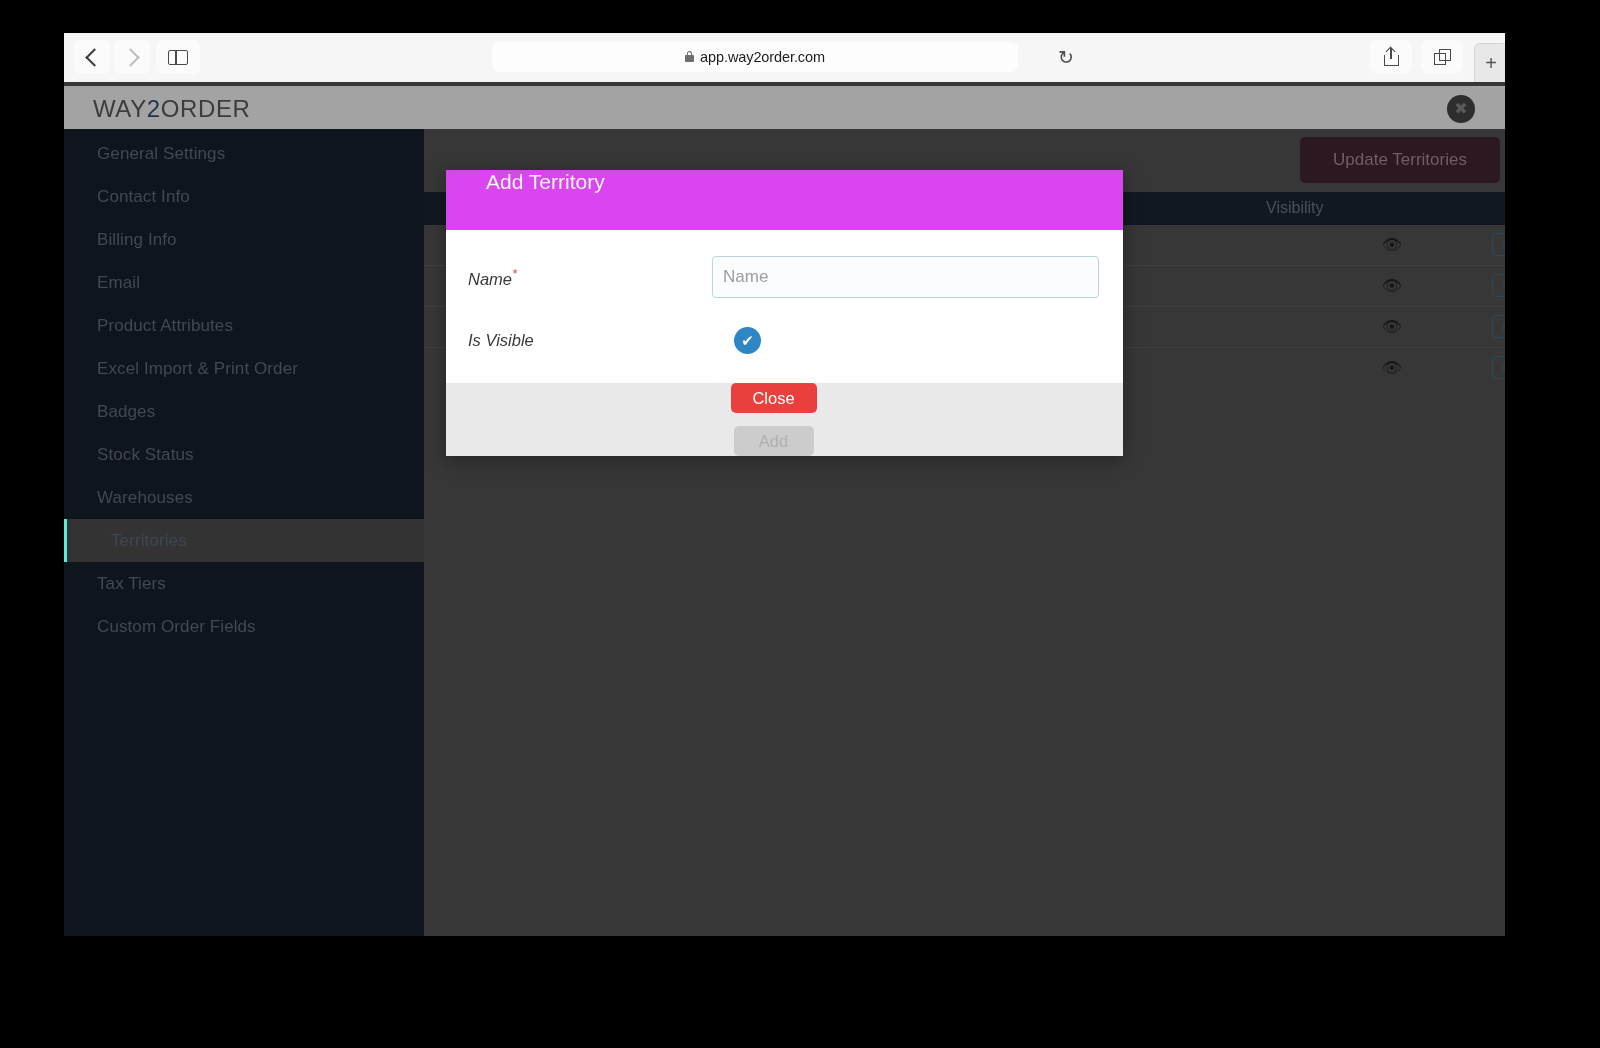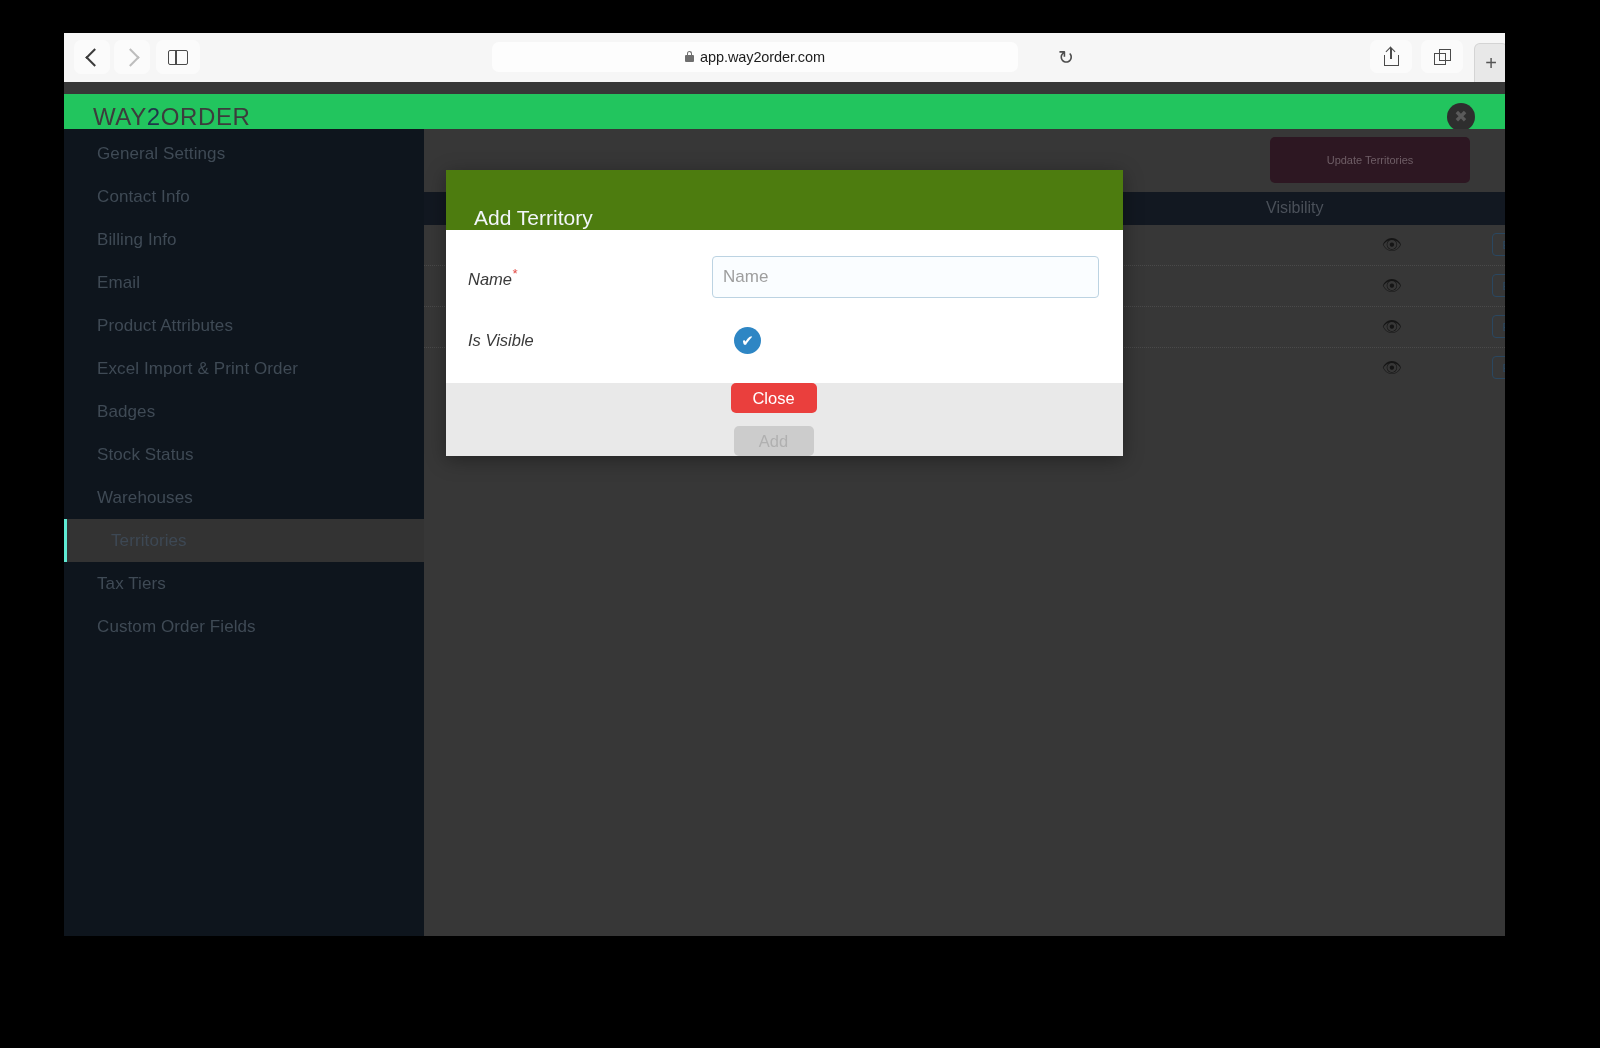--- a/index.html
+++ b/index.html
@@ -203,23 +203,23 @@
     left: 0; top: 49px;
     width: 1441px;
     height: 854px;
     background: #373737;
     overflow: hidden;
   }
 
   
   #appbar {
     position: absolute;
-    left: 0; top: 12px;
+    left: 0; top: 4px;
     width: 1441px; height: 47px;
-    background: #22c55e;
+    background: #a3a3a3;
   }
   #brand {
     position: absolute;
     left: 29px; top: 9px;
     font-size: 24px;
     letter-spacing: 0.6px;
     color: #3c3c3c;
     font-weight: 400;
   }
   #brand .two { color: #1e364a; }
@@ -267,26 +267,26 @@
   #content {
     position: absolute;
     left: 360px; top: 47px;
     width: 1081px;
     height: 807px;
     background: #373737;
   }
 
   #update-btn {
     position: absolute;
-    right: 35px; top: 8px;
+    right: 5px; top: 8px;
     width: 200px; height: 46px;
     background: #2d1722;
     border-radius: 5px;
     color: #6f5e66;
-    font-size: 11px;
+    font-size: 17px;
     display: flex; align-items: center; justify-content: center;
   }
 
   #table {
     position: absolute;
     left: 0; top: 63px;
     width: 1081px;
   }
   #thead {
     height: 33px;
@@ -331,24 +331,24 @@
     position: absolute;
     left: 382px;
     top: 88px;
     width: 677px;
     background: #ffffff;
     box-shadow: 0 4px 18px rgba(0,0,0,0.35);
     z-index: 20;
   }
   #modal-header {
     height: 60px;
-    background: #4d7c0f;
+    background: #d946ef;
     display: flex;
-    align-items: flex-end;
-    padding-left: 28px;
+    align-items: flex-start;
+    padding-left: 40px;
     box-sizing: border-box;
   }
   #modal-title {
     color: #f2f6fa;
     font-size: 21px;
     font-weight: 400;
   }
   #modal-body {
     background: #ffffff;
     padding: 24px 22px 20px 22px;

